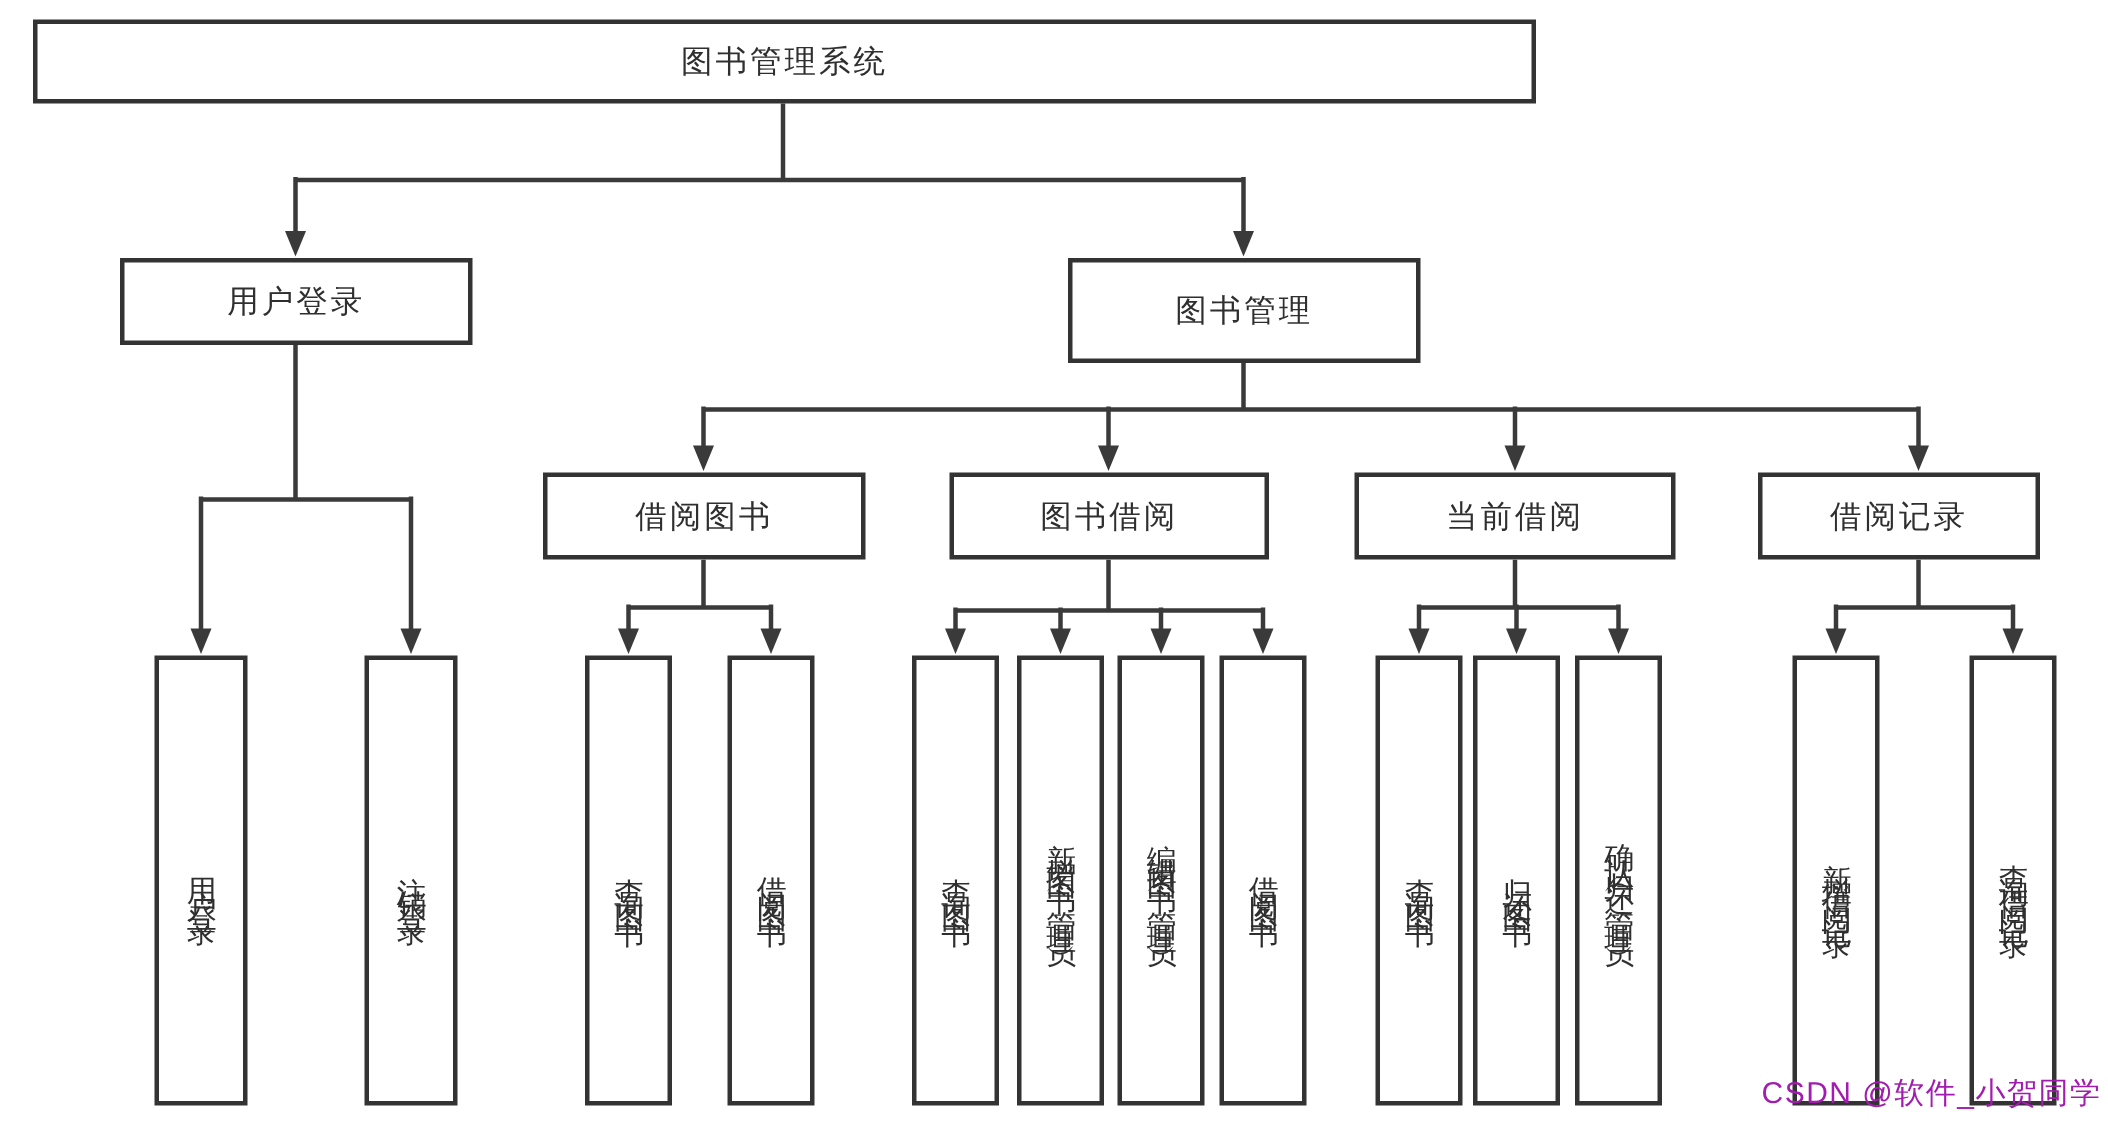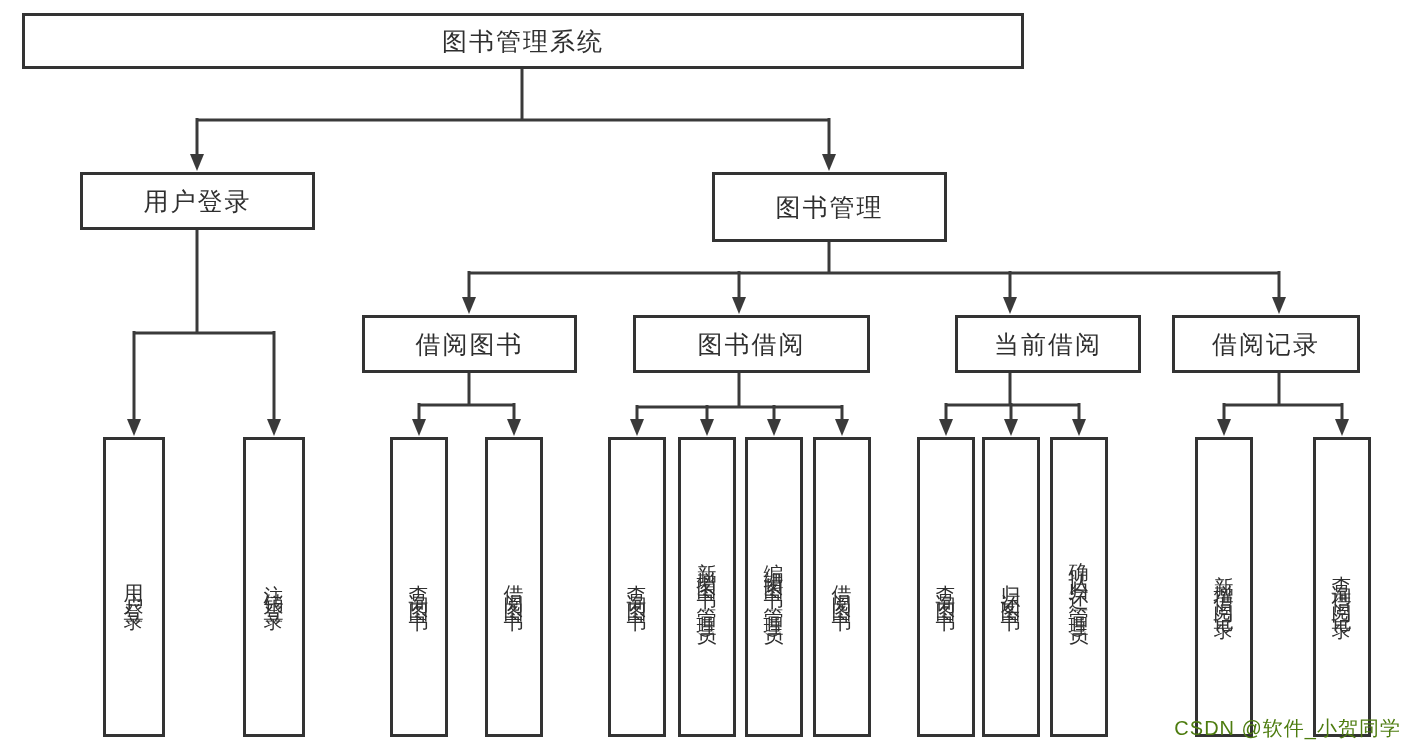--- a/index.html
+++ b/index.html
@@ -17,37 +17,37 @@
     position: absolute;
     background: #ffffff;
     border: 3px solid #333333;
     display: flex;
     align-items: center;
     justify-content: center;
     color: #2f2f2f;
     z-index: 2;
   }
   .node.h .lbl {
-    font-size: 25px;
+    font-size: 21px;
     letter-spacing: 2px;
     white-space: nowrap;
   }
   .node.leaf .lbl {
     writing-mode: vertical-rl;
     text-orientation: mixed;
     font-size: 20px;
     letter-spacing: 9px;
     line-height: 1;
   }
   .watermark {
     position: absolute;
     right: 4px;
     bottom: 5px;
     font-size: 20px;
-    color: #4d7c0f;
+    color: #a21caf;
     letter-spacing: 1px;
     z-index: 3;
     white-space: nowrap;
   }
 </style>
 </head>
 <body>
 
 <div id="canvas">
 
@@ -131,24 +131,24 @@
   <div class="node h" style="left:80px; top:172px; width:235px; height:58px">
     <span class="lbl">用户登录</span>
   </div>
   <div class="node h" style="left:712px; top:172px; width:235px; height:70px">
     <span class="lbl">图书管理</span>
   </div>
 
   <div class="node h" style="left:362px; top:315px; width:215px; height:58px">
     <span class="lbl">借阅图书</span>
   </div>
-  <div class="node h" style="left:633px; top:315px; width:237px; height:58px">
+  <div class="node h" style="left:633px; top:315px; width:213px; height:58px">
     <span class="lbl">图书借阅</span>
   </div>
-  <div class="node h" style="left:955px; top:315px; width:186px; height:58px">
+  <div class="node h" style="left:903px; top:315px; width:214px; height:58px">
     <span class="lbl">当前借阅</span>
   </div>
   <div class="node h" style="left:1172px; top:315px; width:188px; height:58px">
     <span class="lbl">借阅记录</span>
   </div>
 
   <div class="node leaf" style="left:103px; top:437px; width:62px; height:300px">
     <span class="lbl">用户登录</span>
   </div>
   <div class="node leaf" style="left:243px; top:437px; width:62px; height:300px">

